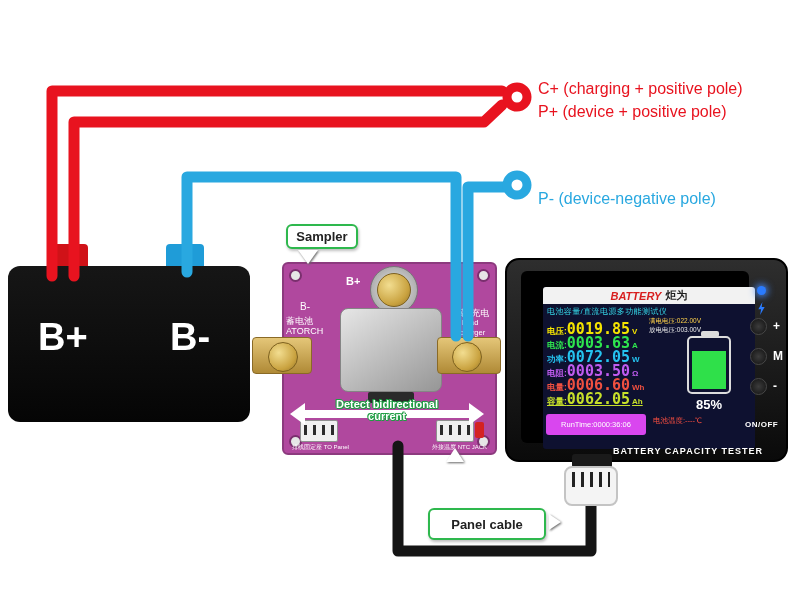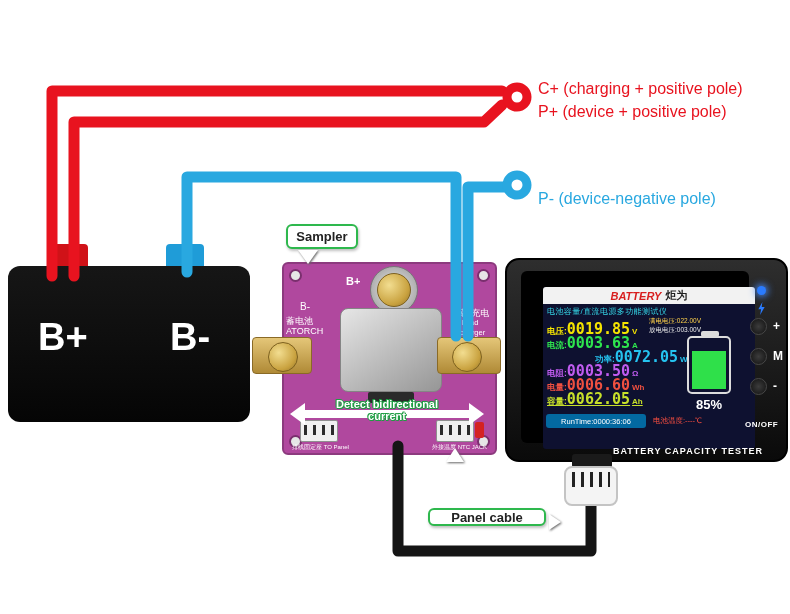--- a/index.html
+++ b/index.html
@@ -77,21 +77,21 @@
   .vline{position:absolute;left:106px;font-size:6.5px;white-space:nowrap;}
   .m-row{position:absolute;left:4px;font-weight:bold;white-space:nowrap;}
   .m-lbl{font-size:8.5px;}
   .m-val{font-size:15px;font-family:"DejaVu Sans Mono",monospace;}
   .m-unit{font-size:8px;margin-left:2px;}
   .batt-icon{position:absolute;left:144px;top:49px;width:44px;height:58px;border:2px solid #dcdcdc;border-radius:5px;box-sizing:border-box;}
   .batt-tip{position:absolute;left:158px;top:44px;width:18px;height:6px;background:#dcdcdc;border-radius:2px;}
   .batt-inner{position:absolute;left:3px;top:3px;right:3px;bottom:3px;display:flex;align-items:flex-end;}
   .batt-fill{width:100%;background:#2fe04a;}
   .batt-pct{position:absolute;left:144px;top:110px;width:44px;text-align:center;font-size:13px;font-weight:bold;color:#fff;}
-  .runtime{position:absolute;left:3px;top:127px;width:100px;height:14px;background:#0369a1;border-radius:3px;color:#fff;
+  .runtime{position:absolute;left:3px;top:127px;width:100px;height:21px;background:#d946ef;border-radius:3px;color:#fff;
            font-size:7.5px;display:flex;align-items:center;justify-content:center;white-space:nowrap;}
   .lcd-temp{position:absolute;left:110px;top:129px;font-size:7.5px;color:#ff5040;white-space:nowrap;}
   .meter-footer{position:absolute;left:0;top:186px;width:256px;text-align:right;color:#fff;
                 font-size:9px;font-weight:bold;letter-spacing:1px;}
   .led{position:absolute;left:250px;top:26px;width:9px;height:9px;border-radius:50%;background:#2a7bff;
        box-shadow:0 0 7px 2px rgba(70,140,255,.85);}
   .bl-icon{position:absolute;left:250px;top:42px;width:9px;height:13px;background:#2a7bff;
            clip-path:polygon(60% 0,15% 55%,45% 55%,35% 100%,85% 38%,52% 38%);}
   .ctrl-btn{position:absolute;left:243px;width:17px;height:17px;border-radius:50%;
             background:radial-gradient(#3c3c3c,#101010);border:1px solid #484848;box-sizing:border-box;}
@@ -184,21 +184,21 @@
         <div class="lcd-title">电池容量/直流电源多功能测试仪</div>
         <div class="vline" style="top:30px;color:#ffd24a;">满电电压:022.00V</div>
         <div class="vline" style="top:39px;color:#e8e8e8;">放电电压:003.00V</div>
 
         <div class="m-row" style="top: 33px; color: rgb(245, 228, 0);">
           <span class="m-lbl">电压:</span><span class="m-val">0019.85</span><span class="m-unit">V</span>
         </div>
         <div class="m-row" style="top: 47px; color: rgb(46, 229, 78);">
           <span class="m-lbl">电流:</span><span class="m-val">0003.63</span><span class="m-unit">A</span>
         </div>
-        <div class="m-row" style="top: 61px; color: rgb(37, 195, 240); margin-left: 48px;">
+        <div class="m-row" style="top: 61px; color: rgb(37, 195, 240);">
           <span class="m-lbl">功率:</span><span class="m-val">0072.05</span><span class="m-unit">W</span>
         </div>
         <div class="m-row" style="top: 75px; color: rgb(192, 92, 240);">
           <span class="m-lbl">电阻:</span><span class="m-val">0003.50</span><span class="m-unit">Ω</span>
         </div>
         <div class="m-row" style="top: 89px; color: rgb(240, 80, 64);">
           <span class="m-lbl">电量:</span><span class="m-val">0006.60</span><span class="m-unit">Wh</span>
         </div>
         <div class="m-row" style="top: 103px; color: rgb(200, 224, 42); text-decoration: underline;">
           <span class="m-lbl">容量:</span><span class="m-val">0062.05</span><span class="m-unit">Ah</span>
@@ -228,16 +228,16 @@
     <div class="onoff">ON/OFF</div>
   </div>
 
   <div class="plug abs"></div>
   <div class="conn-body abs">
     <div class="conn-pins"></div>
   </div>
 
   <div class="tri-note" style="left:446px;top:448px;border:9px solid transparent;border-top:0;border-bottom:14px solid #fff;"></div>
 
-  <div class="gbox" style="left:428px;top:508px;width:118px;height:18px;font-size:13px;font-weight:600;">Panel cable</div>
+  <div class="gbox" style="left:428px;top:508px;width:118px;height:32px;font-size:13px;font-weight:600;">Panel cable</div>
   <div class="tri-note" style="left:549px;top:514px;border:8px solid transparent;border-right:0;border-left:12px solid #fff;"></div>
 
 </div>
 
 </body></html>

